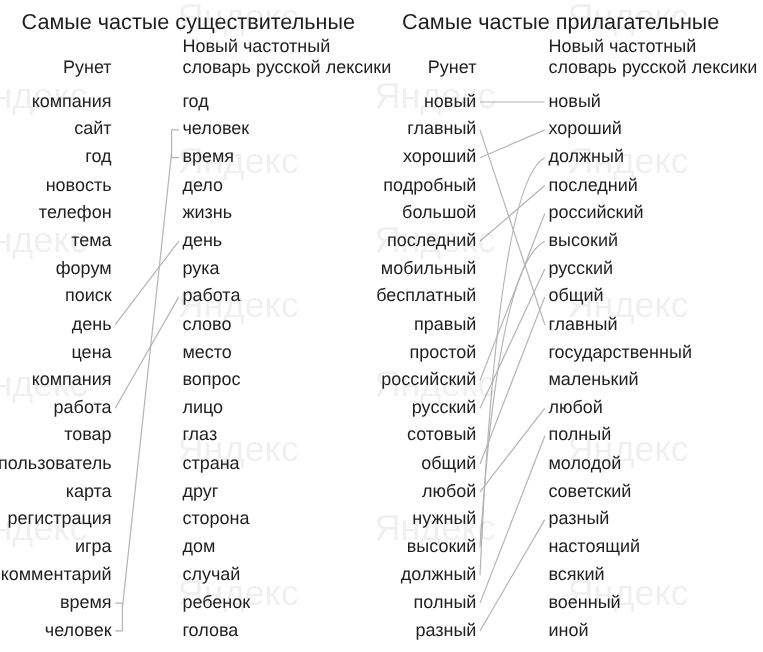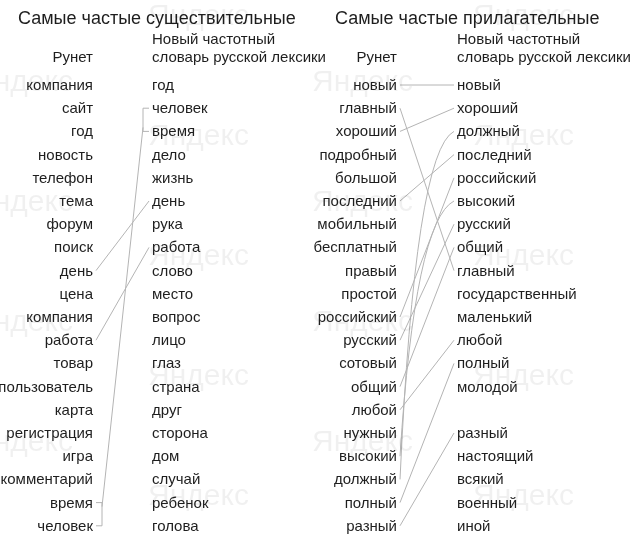--- a/index.html
+++ b/index.html
@@ -178,18 +178,19 @@
     <div class="word" style="left: 457px; top: 167.8px;">российский</div>
     <div class="word" style="left: 457px; top: 191px;">высокий</div>
     <div class="word" style="left: 457px; top: 214.2px;">русский</div>
     <div class="word" style="left: 457px; top: 237.4px;">общий</div>
     <div class="word" style="left: 457px; top: 260.6px;">главный</div>
     <div class="word" style="left: 457px; top: 283.8px;">государственный</div>
     <div class="word" style="left: 457px; top: 307px;">маленький</div>
     <div class="word" style="left: 457px; top: 330.2px;">любой</div>
     <div class="word" style="left: 457px; top: 353.4px;">полный</div>
     <div class="word" style="left: 457px; top: 376.6px;">молодой</div>
+    <div class="word" style="left: 457px; top: 399.8px;">советский</div>
     <div class="word" style="left: 457px; top: 423px;">разный</div>
     <div class="word" style="left: 457px; top: 446.2px;">настоящий</div>
     <div class="word" style="left: 457px; top: 469.4px;">всякий</div>
     <div class="word" style="left: 457px; top: 492.6px;">военный</div>
     <div class="word" style="left: 457px; top: 515.8px;">иной</div>
   </div>
 
 </body></html>

